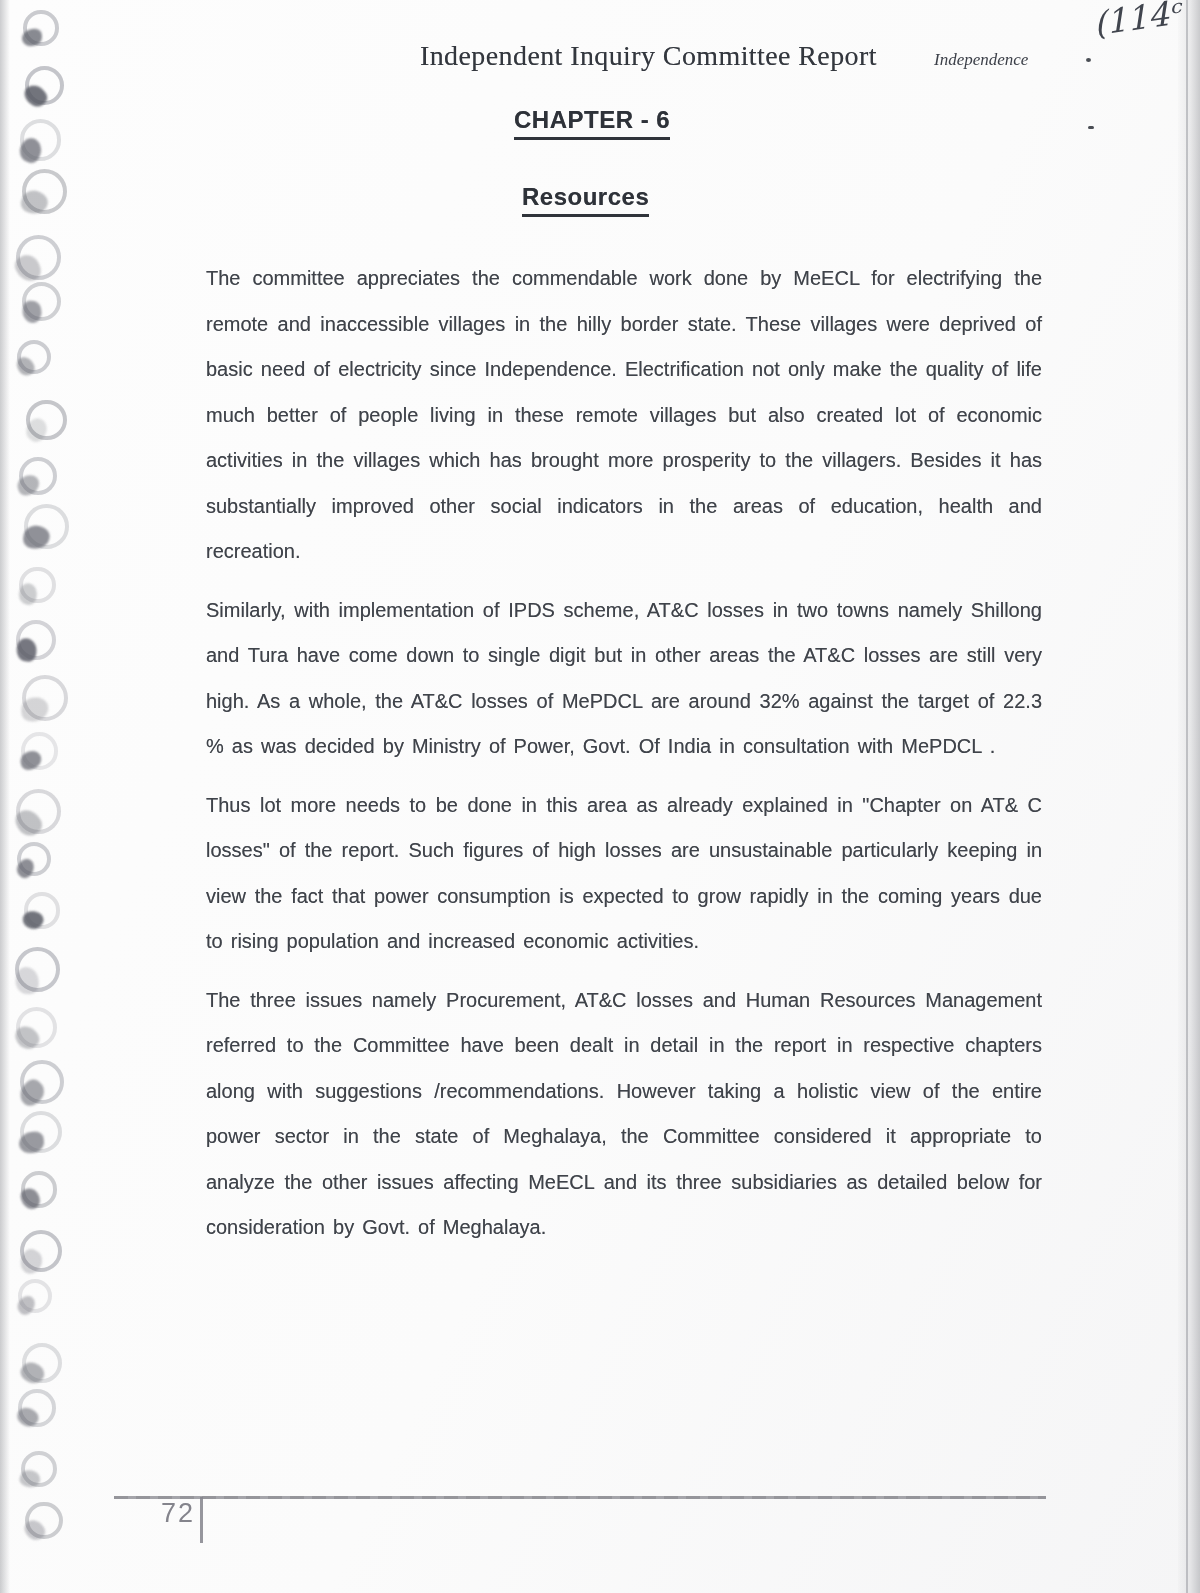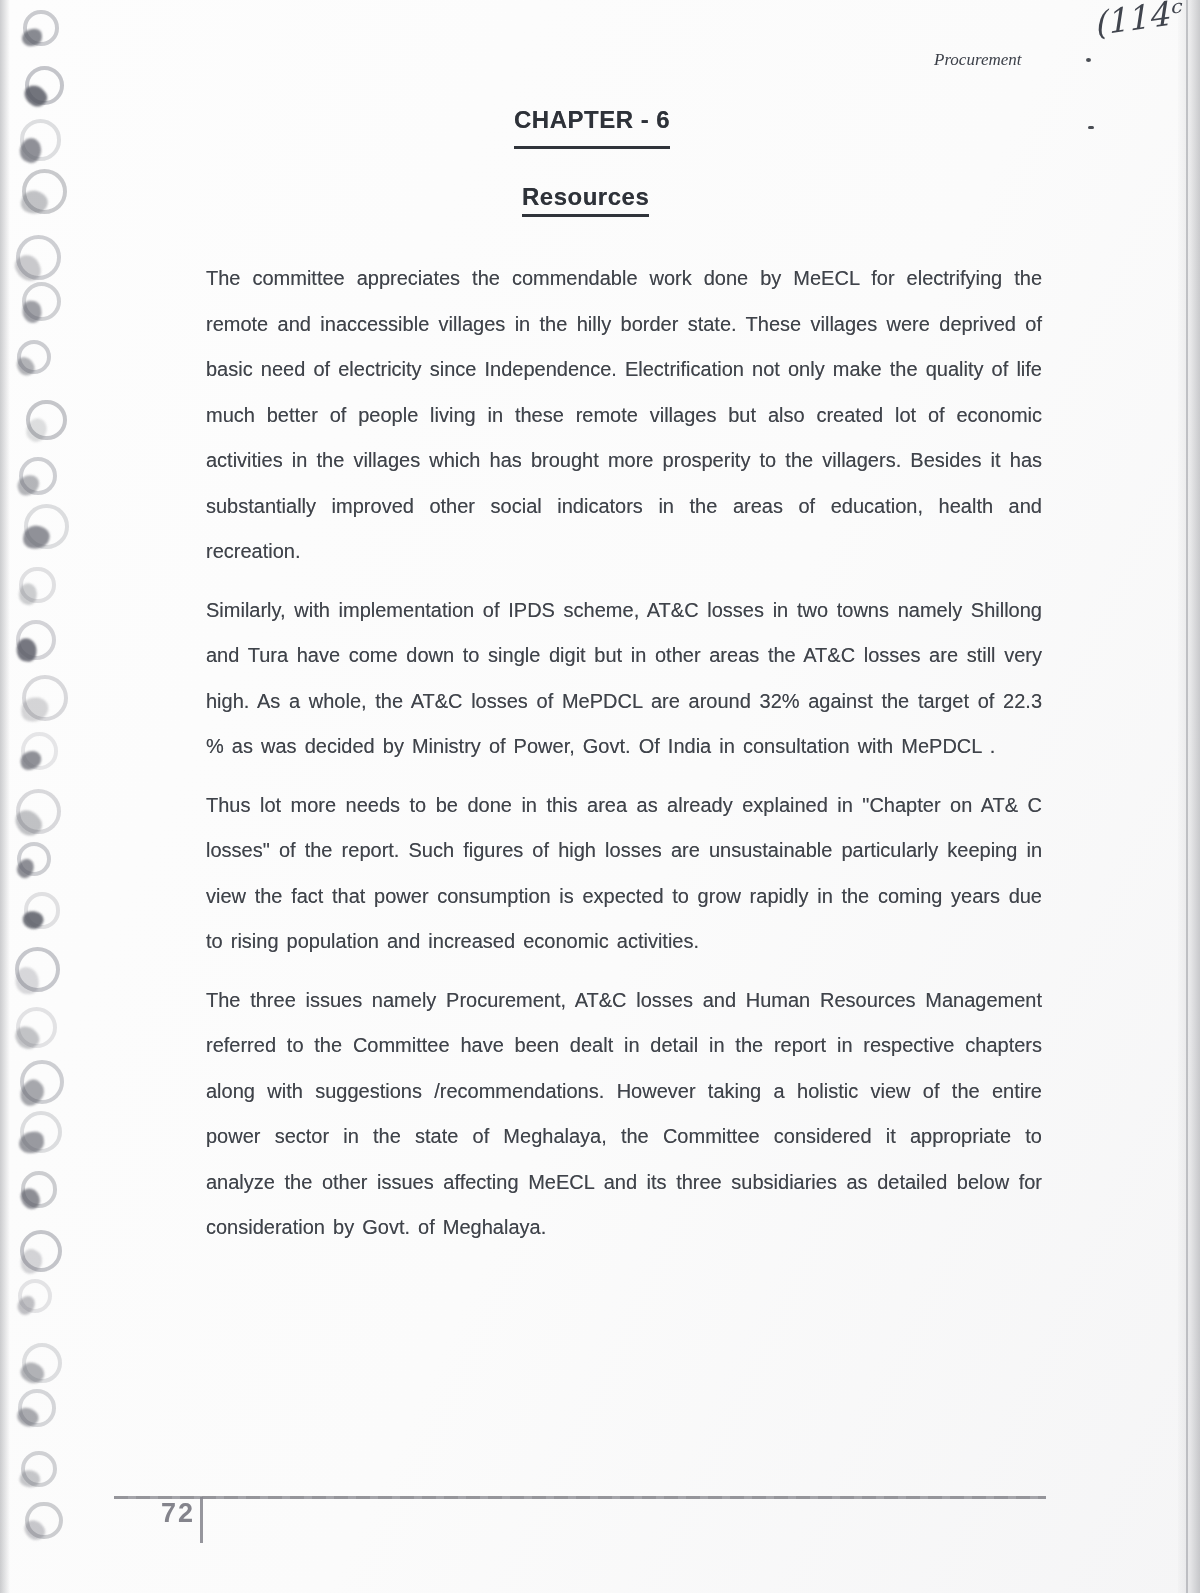--- a/index.html
+++ b/index.html
@@ -27,38 +27,38 @@
   .header-title{position:absolute;left:420px;top:40px;
     font-family:"Liberation Serif",serif;font-size:28px;color:#33373e;letter-spacing:.4px;
     text-shadow:0 0 .6px rgba(51,55,62,.55);}
   .confidential{position:absolute;left:934px;top:50px;
     font-family:"Liberation Serif",serif;font-style:italic;font-size:17px;color:#3c4049;}
   .annotation{position:absolute;left:1096px;top:-2px;
     font-family:"DejaVu Serif",serif;font-style:italic;font-size:33px;color:#41454e;
     transform:rotate(-8deg) skewX(-6deg);white-space:nowrap;}
 
   .chapter{position:absolute;left:514px;top:106px;font-size:24px;font-weight:bold;color:#2e3239;
-    letter-spacing:.5px;border-bottom:3px solid #30343b;padding-bottom:12px;
+    letter-spacing:.5px;border-bottom:3px solid #30343b;padding-bottom:3px;
     text-shadow:0 0 .6px rgba(46,50,57,.6);}
   .section-title{position:absolute;left:522px;top:183px;font-size:24px;font-weight:bold;color:#2e3239;
     letter-spacing:.5px;border-bottom:3px solid #30343b;padding-bottom:3px;
     text-shadow:0 0 .6px rgba(46,50,57,.6);}
 
   
   .body{position:absolute;left:206px;top:256px;width:836px;
     font-size:20px;line-height:45.5px;text-align:justify;color:#3f434a;
     text-shadow:0 0 .5px rgba(63,67,74,.55);}
   .body p{margin:0 0 13px;word-spacing:2.5px;}
   .subheading{font-weight:bold;font-size:21.5px;line-height:52px;margin:2px 0 12px;color:#2e3239;
     text-align:justify;word-spacing:3px;text-shadow:0 0 .6px rgba(46,50,57,.6);}
 
   
   .footer-line{position:absolute;left:114px;top:1496px;width:932px;height:3px;
     background:repeating-linear-gradient(to right,#8a8a90 0 14px,#9b9ba1 14px 22px);opacity:.9;}
-  .page-number{position:absolute;left:161px;top:1498px;font-size:27px;font-weight:bold;
+  .page-number{position:absolute;left:161px;top:1498px;font-size:27px;font-weight:normal;
     color:#84848c;letter-spacing:2px;filter:blur(.3px);}
   .footer-tick{position:absolute;left:200px;top:1497px;width:3px;height:46px;background:#84848c;opacity:.85;}
 
   .speck{position:absolute;background:#4a4e55;border-radius:50%;}
   .speck-1{left:1086px;top:58px;width:5px;height:4px;}
   .speck-2{left:1088px;top:126px;width:6px;height:3px;border-radius:2px;}
 </style>
 </head>
 <body>
 
@@ -148,21 +148,22 @@
       </div>
       <div class="hole-mark" style="top: 1501.76px; left: 25.1356px; width: 37.4943px; height: 37.4943px; border-color: rgba(146, 148, 156, 0.45);">
         <div class="blob" style="background: rgba(86, 88, 98, 0.32); transform: rotate(55deg);"></div>
       </div>
     </div>
 
   <div class="edge-left"></div>
   <div class="edge-right"></div>
   <div class="edge-right-line"></div>
 
-  <div class="confidential">Procurement</div>
+  <div class="header-title">Independent Inquiry Committee Report</div>
+  <div class="confidential">Independence</div>
   <div class="annotation">(114ᶜ</div>
 
   <div class="chapter">CHAPTER - 6</div>
   <div class="section-title">Resources</div>
 
   <div class="body">
     <p>The committee appreciates the commendable work done by MeECL for electrifying the remote and inaccessible villages in the hilly border state. These villages were deprived of basic need of electricity since Independence. Electrification not only make the quality of life much better of people living in these remote villages but also created lot of economic activities in the villages which has brought more prosperity to the villagers. Besides it has substantially improved other social indicators in the areas of education, health and recreation.</p>
     <p>Similarly, with implementation of IPDS scheme, AT&amp;C losses in two towns namely Shillong and Tura have come down to single digit but in other areas the AT&amp;C losses are still very high. As a whole, the AT&amp;C losses of MePDCL are around 32% against the target of 22.3 % as was decided by Ministry of Power, Govt. Of India in consultation with MePDCL .</p>
     <p>Thus lot more needs to be done in this area as already explained in "Chapter on AT&amp; C losses" of the report. Such figures of high losses are unsustainable particularly keeping in view the fact that power consumption is expected to grow rapidly in the coming years due to rising population and increased economic activities.</p>
     <p>The three issues namely Procurement, AT&amp;C losses and Human Resources Management referred to the Committee have been dealt in detail in the report in respective chapters along with suggestions /recommendations.  However taking a holistic view of the entire power sector in the state of Meghalaya, the Committee considered it appropriate to analyze the other issues affecting MeECL and its three subsidiaries as detailed below for consideration by Govt. of Meghalaya.</p>

